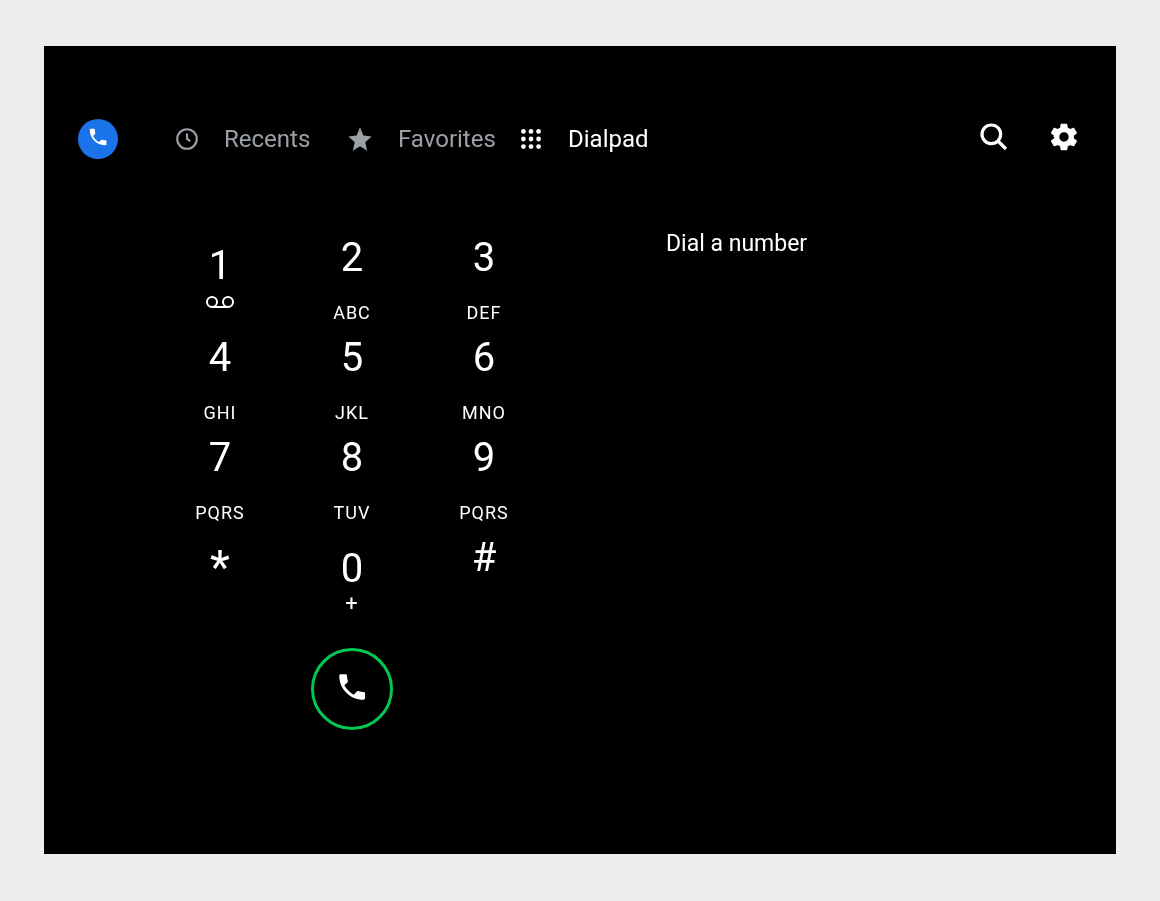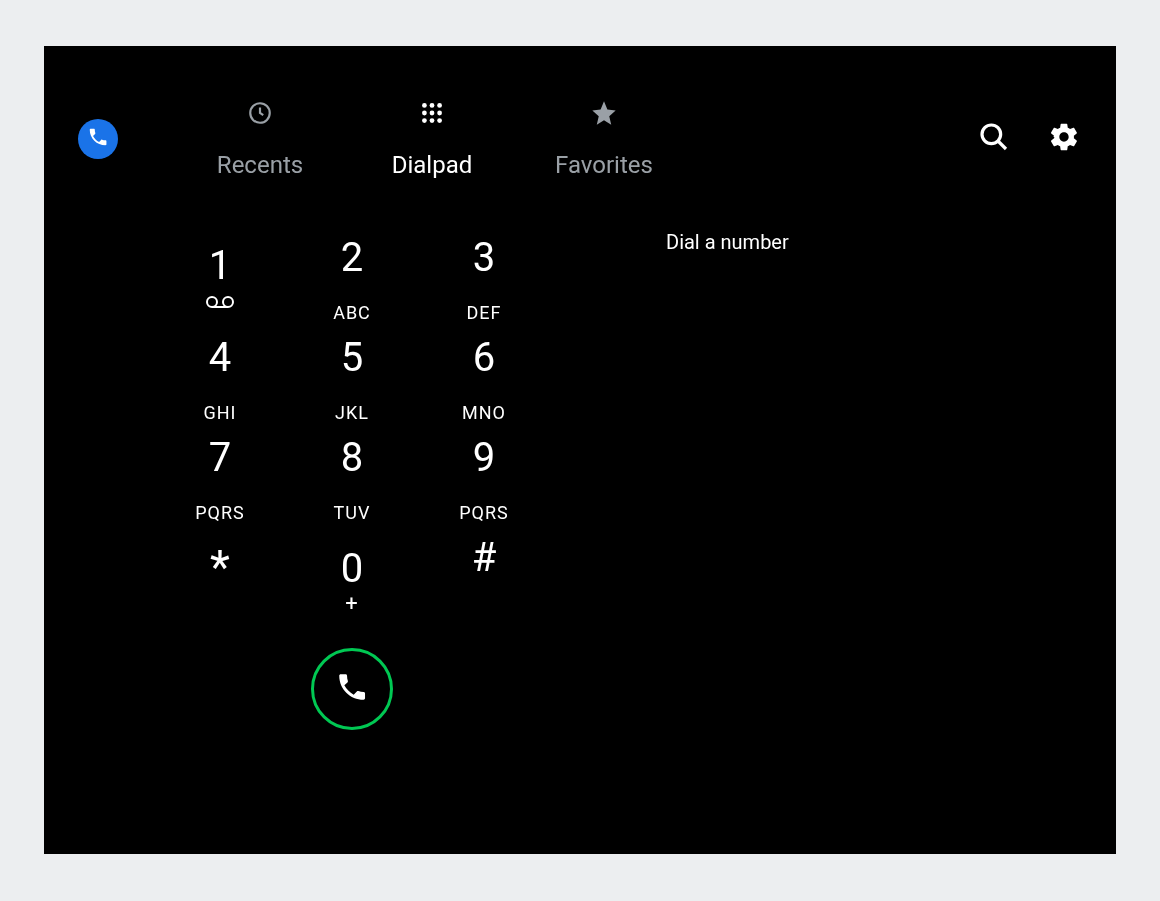--- a/index.html
+++ b/index.html
@@ -37,21 +37,21 @@
     flex: 0 0 auto;
   }
   .tabs {
     display: flex;
     gap: 0;
     margin-left: 56px;
   }
   .tab {
     width: 172px;
     display: flex;
-    flex-direction: column;
+    flex-direction: row;
     align-items: center;
     gap: 24px;
     color: #9aa0a6;
     cursor: pointer;
   }
   .tab.active { color: #fff; }
   .tab .icon-slot { height: 28px; display:flex; align-items:center; justify-content:center; }
   .tab .label { font-size: 24px; font-weight: 400; }
   .right-actions {
     margin-left: auto;
@@ -110,21 +110,21 @@
     width: 82px; height: 82px;
     border: 3px solid #00c853;
     border-radius: 50%;
     display: flex; align-items: center; justify-content: center;
     cursor: pointer;
   }
   .info-panel {
     flex: 1;
     padding-top: 14px;
     padding-left: 62px;
-    font-size: 20px;
+    font-size: 23px;
     color: #fff;
   }
 </style>
 </head>
 <body>
 
 <div class="frame">
 
   <div class="topbar">
     <div class="app-badge">
@@ -137,45 +137,45 @@
 
     <div class="tabs">
       <div class="tab">
         <span class="icon-slot">
           <svg width="26" height="26" viewBox="0 0 24 24" fill="none" stroke="#9aa0a6" stroke-width="2">
               <circle cx="12" cy="12" r="9"></circle>
               <path d="M12 7v5l3 2"></path>
             </svg>
         </span>
         <span class="label">Recents</span>
+      </div>
+      <div class="tab">
+        <span class="icon-slot">
+          <svg width="28" height="28" viewBox="0 0 24 24" fill="#9aa0a6">
+              <path d="M12 2l2.9 6.9L22 9.8l-5.5 4.9L18.2 22 12 18.3 5.8 22l1.7-7.3L2 9.8l7.1-.9L12 2z"></path>
+            </svg>
+        </span>
+        <span class="label">Favorites</span>
       </div>
       <div class="tab active">
         <span class="icon-slot">
           <svg width="26" height="26" viewBox="0 0 24 24" fill="#fff">
             <circle cx="5" cy="5" r="2.2"></circle>
               <circle cx="12" cy="5" r="2.2"></circle>
               <circle cx="19" cy="5" r="2.2"></circle>
             <circle cx="5" cy="12" r="2.2"></circle>
               <circle cx="12" cy="12" r="2.2"></circle>
               <circle cx="19" cy="12" r="2.2"></circle>
             <circle cx="5" cy="19" r="2.2"></circle>
               <circle cx="12" cy="19" r="2.2"></circle>
               <circle cx="19" cy="19" r="2.2"></circle>
           </svg>
         </span>
         <span class="label">Dialpad</span>
       </div>
-      <div class="tab">
-        <span class="icon-slot">
-          <svg width="28" height="28" viewBox="0 0 24 24" fill="#9aa0a6">
-              <path d="M12 2l2.9 6.9L22 9.8l-5.5 4.9L18.2 22 12 18.3 5.8 22l1.7-7.3L2 9.8l7.1-.9L12 2z"></path>
-            </svg>
-        </span>
-        <span class="label">Favorites</span>
-      </div>
     </div>
 
     <div class="right-actions">
       <div class="icon-btn">
         <span>
           <svg width="32" height="32" viewBox="0 0 24 24" fill="none" stroke="#fff" stroke-width="2.4">
               <circle cx="10" cy="10" r="7"></circle>
               <line x1="21" y1="21" x2="15" y2="15"></line>
             </svg>
         </span>

